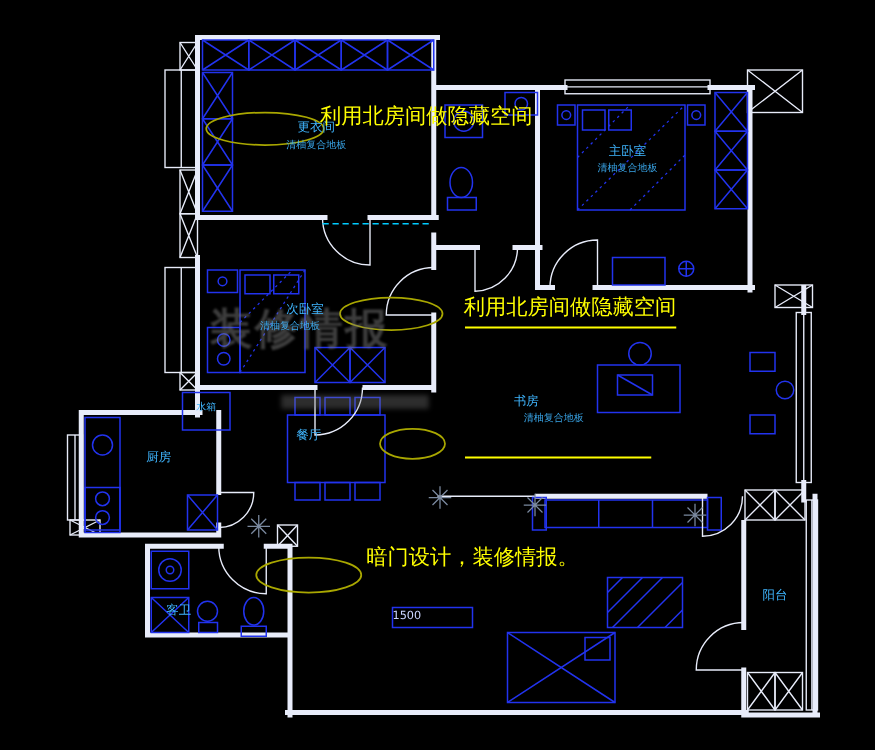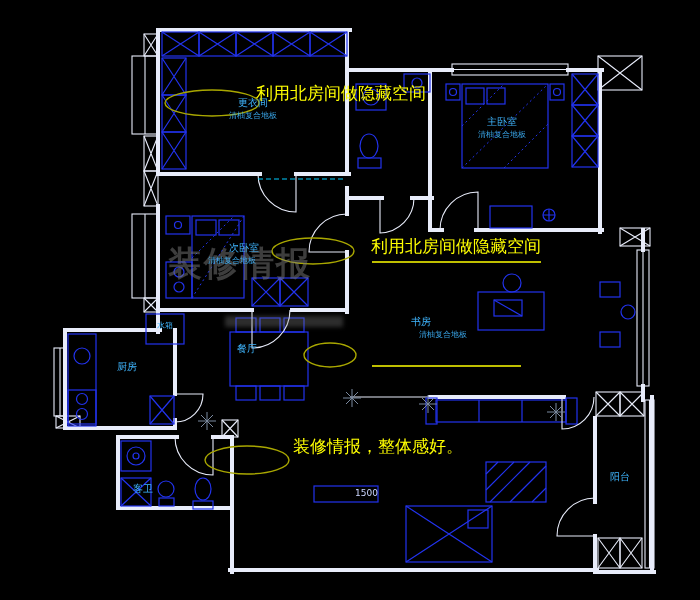--- a/index.html
+++ b/index.html
@@ -13,21 +13,21 @@
   .cyd{stroke:var(--cyan,#00ccff);stroke-width:1.2;fill:none;stroke-dasharray:5 3;}
   .g  {stroke:#7b8aa0;stroke-width:1;fill:none;}
   .ol {stroke:var(--olive,#a9a700);stroke-width:1.4;fill:none;}
   .y  {stroke:var(--yellow,#ffff00);stroke-width:1.5;fill:none;}
   .room-label{position:absolute;transform:translateX(-50%);color:var(--labelcyan,#3fb6ff);
               font-size:10px;line-height:1;white-space:nowrap;}
   .floor-label{position:absolute;transform:translateX(-50%);color:var(--labelcyan,#3fb6ff);
               font-size:8px;line-height:1;white-space:nowrap;opacity:.9;}
   .annot{position:absolute;color:var(--yellow,#ffff00);font-size:17px;font-weight:normal;
               line-height:1;white-space:nowrap;}
-  .dim{position:absolute;color:var(--dimtext,#ccd6ff);font-size:9px;text-align:right;line-height:1;}
+  .dim{position:absolute;color:var(--dimtext,#ccd6ff);font-size:9px;text-align:left;line-height:1;}
   .wm {position:absolute;left:168px;top:246px;color:var(--wmgray,#7a7a7a);font-size:34px;
        font-weight:bold;font-family:Liberation Sans, sans-serif;opacity:.5;filter:blur(.7px);
        letter-spacing:2px;line-height:1;}
   .wm-sub{position:absolute;left:225px;top:316px;width:118px;height:11px;
        background:rgba(130,130,130,.35);filter:blur(2px);}
 </style>
 </head>
 <body>
 
 <div class="plan">
@@ -257,17 +257,17 @@
   <div class="floor-label" style="left:443px;top:331px">清柚复合地板</div>
 
   <div class="room-label" style="left:247px;top:344px">餐厅</div>
   <div class="room-label" style="left:127px;top:362px">厨房</div>
   <div class="room-label" style="left:165px;top:322px;font-size:8px">水箱</div>
   <div class="room-label" style="left:143px;top:484px">客卫</div>
   <div class="room-label" style="left:620px;top:472px">阳台</div>
 
   <div class="annot" style="left:256px;top:85px">利用北房间做隐藏空间</div>
   <div class="annot" style="left:371px;top:238px">利用北房间做隐藏空间</div>
-  <div class="annot" style="left:293px;top:438px">装修情报，整体感好。</div>
+  <div class="annot" style="left:293px;top:438px">暗门设计，装修情报。</div>
 
   <div class="dim" style="left:314px;top:489px;width:64px">1500</div>
 
 </div>
 
 </body></html>

